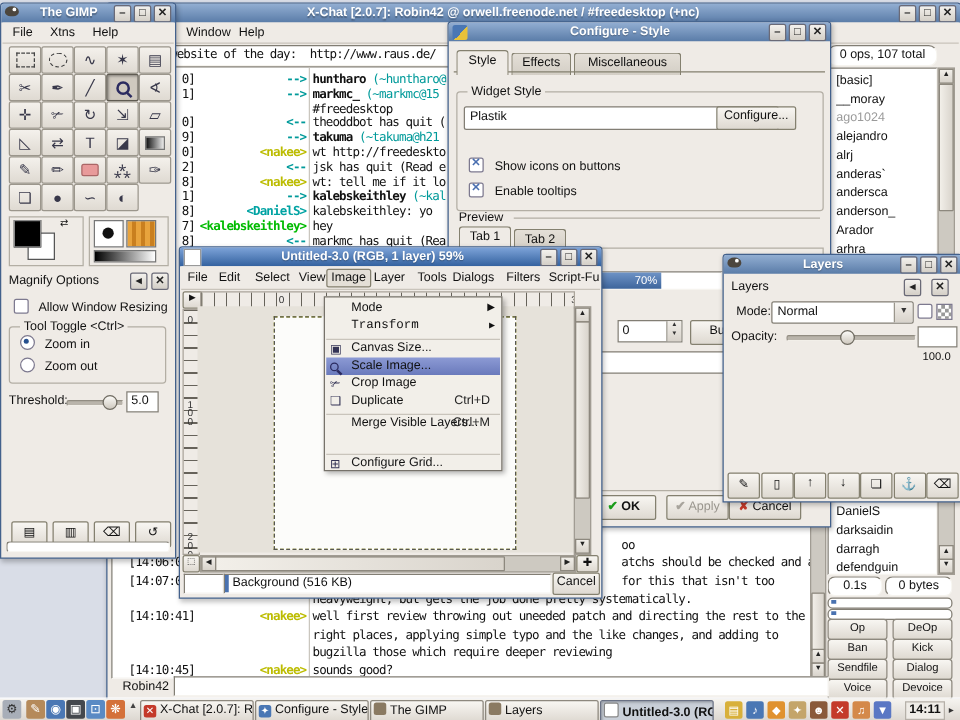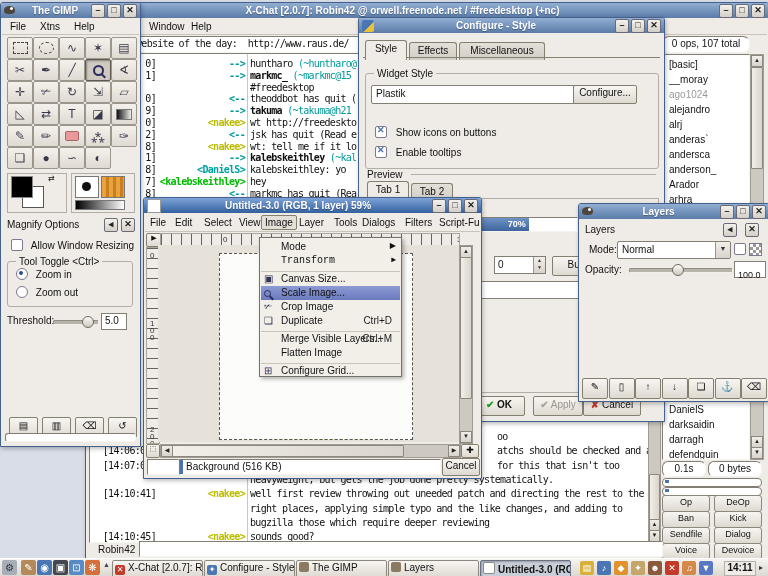--- a/index.html
+++ b/index.html
@@ -121,21 +121,21 @@
   </div>
 
   <div class="sunken" style="position:absolute;left:3px;top:33px;width:567px;height:15px;overflow:hidden;
        font-family:'DejaVu Sans Mono',monospace;font-size:10px;letter-spacing:-0.7px">
     <span class="abs" style="left:46px;top:1px;white-space:pre">website of the day:  http://www.raus.de/</span>
   </div>
 
   <div class="chatarea" style="left:3px;top:50px;width:558px;height:488px">
     <div class="csep"></div>
     <div id="chat-top">
-        <div class="crow" style="top: 4px;"><span class="cts">0]</span><span class="cnick" style="color: rgb(0, 154, 154);">--&gt;</span><span class="cbody"><span style="font-weight: normal;">huntharo</span><span style="color: rgb(0, 154, 154);"> (~huntharo@</span></span></div>
+        <div class="crow" style="top: 4px;"><span class="cts">0]</span><span class="cnick" style="color: rgb(0, 154, 154);">--&gt;</span><span class="cbody"><span style="font-weight: bold;">huntharo</span><span style="color: rgb(0, 154, 154);"> (~huntharo@</span></span></div>
         <div class="crow" style="top: 15.8px;"><span class="cts">1]</span><span class="cnick" style="color: rgb(0, 154, 154);">--&gt;</span><span class="cbody"><span style="font-weight: bold;">markmc_</span><span style="color: rgb(0, 154, 154);"> (~markmc@15</span></span></div>
         <div class="crow" style="top: 27.6px;"><span class="cbody">#freedesktop</span></div>
         <div class="crow" style="top: 39.4px;"><span class="cts">0]</span><span class="cnick" style="color: rgb(0, 154, 154);">&lt;--</span><span class="cbody">theoddbot has quit (</span></div>
         <div class="crow" style="top: 51.2px;"><span class="cts">9]</span><span class="cnick" style="color: rgb(0, 154, 154);">--&gt;</span><span class="cbody"><span style="font-weight: bold;">takuma</span><span style="color: rgb(0, 154, 154);"> (~takuma@h21</span></span></div>
         <div class="crow" style="top: 63px;"><span class="cts">0]</span><span class="cnick" style="color: rgb(188, 188, 0);">&lt;nakee&gt;</span><span class="cbody">wt http://freedeskto</span></div>
         <div class="crow" style="top: 74.8px;"><span class="cts">2]</span><span class="cnick" style="color: rgb(0, 154, 154);">&lt;--</span><span class="cbody">jsk has quit (Read e</span></div>
         <div class="crow" style="top: 86.6px;"><span class="cts">8]</span><span class="cnick" style="color: rgb(188, 188, 0);">&lt;nakee&gt;</span><span class="cbody">wt: tell me if it lo</span></div>
         <div class="crow" style="top: 98.4px;"><span class="cts">1]</span><span class="cnick" style="color: rgb(0, 154, 154);">--&gt;</span><span class="cbody"><span style="font-weight: bold;">kalebskeithley</span><span style="color: rgb(0, 154, 154);"> (~kal</span></span></div>
         <div class="crow" style="top: 110.2px;"><span class="cts">8]</span><span class="cnick" style="color: rgb(0, 163, 163);">&lt;DanielS&gt;</span><span class="cbody">kalebskeithley: yo</span></div>
         <div class="crow" style="top: 122px;"><span class="cts">7]</span><span class="cnick" style="color: rgb(0, 187, 0);">&lt;kalebskeithley&gt;</span><span class="cbody">hey</span></div>
@@ -241,21 +241,21 @@
     <span style="margin-left:6px;vertical-align:2px">Enable tooltips</span>
   </div>
   <div class="abs" style="left:8px;top:151px">Preview</div>
   <div class="abs" style="left:52px;top:156px;right:8px;height:1px;background:#b3aea4"></div>
   <div class="tab act" style="left:8px;top:163px;width:40px">Tab 1</div>
   <div class="tab" style="left:52px;top:165px;width:40px">Tab 2</div>
   <div class="abs" style="left:6px;top:180px;width:292px;height:193px;border:1px solid #b3aea4;background:#efebe6">
 
     <div class="sunken" style="position:absolute;left:50px;top:18px;width:160px;height:13px">
       <div style="position:absolute;left:0;top:0;bottom:0;width:70%;background:linear-gradient(#6e93c6,#3d659c)"></div>
-      <span style="position:absolute;left:68%;top:1px;transform:translateX(-100%);color:#fff;font-size:9px;font-weight:bold">70%</span>
+      <span style="position:absolute;left:68%;top:1px;transform:translateX(-100%);color:#fff;font-size:9px;font-weight:normal">70%</span>
     </div>
     <div class="spin" style="left:128px;top:57px;width:50px;height:16px">
       <span class="sv">0</span>
       <span class="sarr"><span>▲</span><br><span>▼</span></span>
     </div>
     <div class="btn abs" style="left:186px;top:57px;width:58px;height:16px;padding-top:2px">Button</div>
     <div class="combo" style="left:90px;top:82px;width:180px;height:16px">
       <span class="ctext" style="left:-24px">Combobox</span>
       <span class="cbtn">▼</span>
     </div>
@@ -467,23 +467,20 @@
       <div class="pitem" style="top: 76px;">
         <span class="pico">❏</span>
         <span class="plab">Duplicate</span>
         <span class="psc">Ctrl+D</span>
       </div>
       <div class="pseparator" style="top: 91px;"></div>
       <div class="pitem" style="top: 94px;">
         <span class="plab">Merge Visible Layers...</span>
         <span class="psc">Ctrl+M</span>
       </div>
-      <div class="pitem" style="top: 108px;">
-        <span class="plab">Flatten Image</span>
-      </div>
       <div class="pseparator" style="top: 123px;"></div>
       <div class="pitem" style="top: 126px;">
         <span class="pico">⊞</span>
         <span class="plab">Configure Grid...</span>
       </div>
     </div>
 </div>
 
 <div class="win" id="layerswin" style="left:578px;top:203px;width:190px;height:197px;z-index:50">
   <div class="tbar">
@@ -504,21 +501,21 @@
     <span class="cbtn">▼</span>
   </div>
   <span class="cbox abs" style="left:155px;top:39px"></span>
   <span class="abs" style="left:170px;top:39px;width:11px;height:11px;border:1px solid #7d798f;
         background:repeating-conic-gradient(#999 0 25%,#fff 0 50%) 0 0/6px 6px"></span>
   <span class="abs" style="left:6px;top:60px">Opacity:</span>
   <div class="slider-track abs" style="left:50px;top:64px;width:102px">
     <div class="slider-thumb" style="left:42px"></div>
   </div>
   <div class="spin" style="left:155px;top:57px;width:30px;height:15px;font-size:9px">
-    <span class="sv" style="top:8px">100.0</span>
+    <span class="sv" style="top:18px">100.0</span>
   </div>
   <div id="layers-btns" class="abs" style="left:3px;top:174px;width:184px;height:18px">
       <div class="btn" style="position: absolute; left: 0px; top: 0px; width: 24px; height: 17px; padding-top: 2px;">✎</div>
       <div class="btn" style="position: absolute; left: 26.5px; top: 0px; width: 24px; height: 17px; padding-top: 2px;">▯</div>
       <div class="btn" style="position: absolute; left: 53px; top: 0px; width: 24px; height: 17px; padding-top: 2px;">↑</div>
       <div class="btn" style="position: absolute; left: 79.5px; top: 0px; width: 24px; height: 17px; padding-top: 2px;">↓</div>
       <div class="btn" style="position: absolute; left: 106px; top: 0px; width: 24px; height: 17px; padding-top: 2px;">❏</div>
       <div class="btn" style="position: absolute; left: 132.5px; top: 0px; width: 24px; height: 17px; padding-top: 2px;">⚓</div>
       <div class="btn" style="position: absolute; left: 159px; top: 0px; width: 24px; height: 17px; padding-top: 2px;">⌫</div>
     </div>

